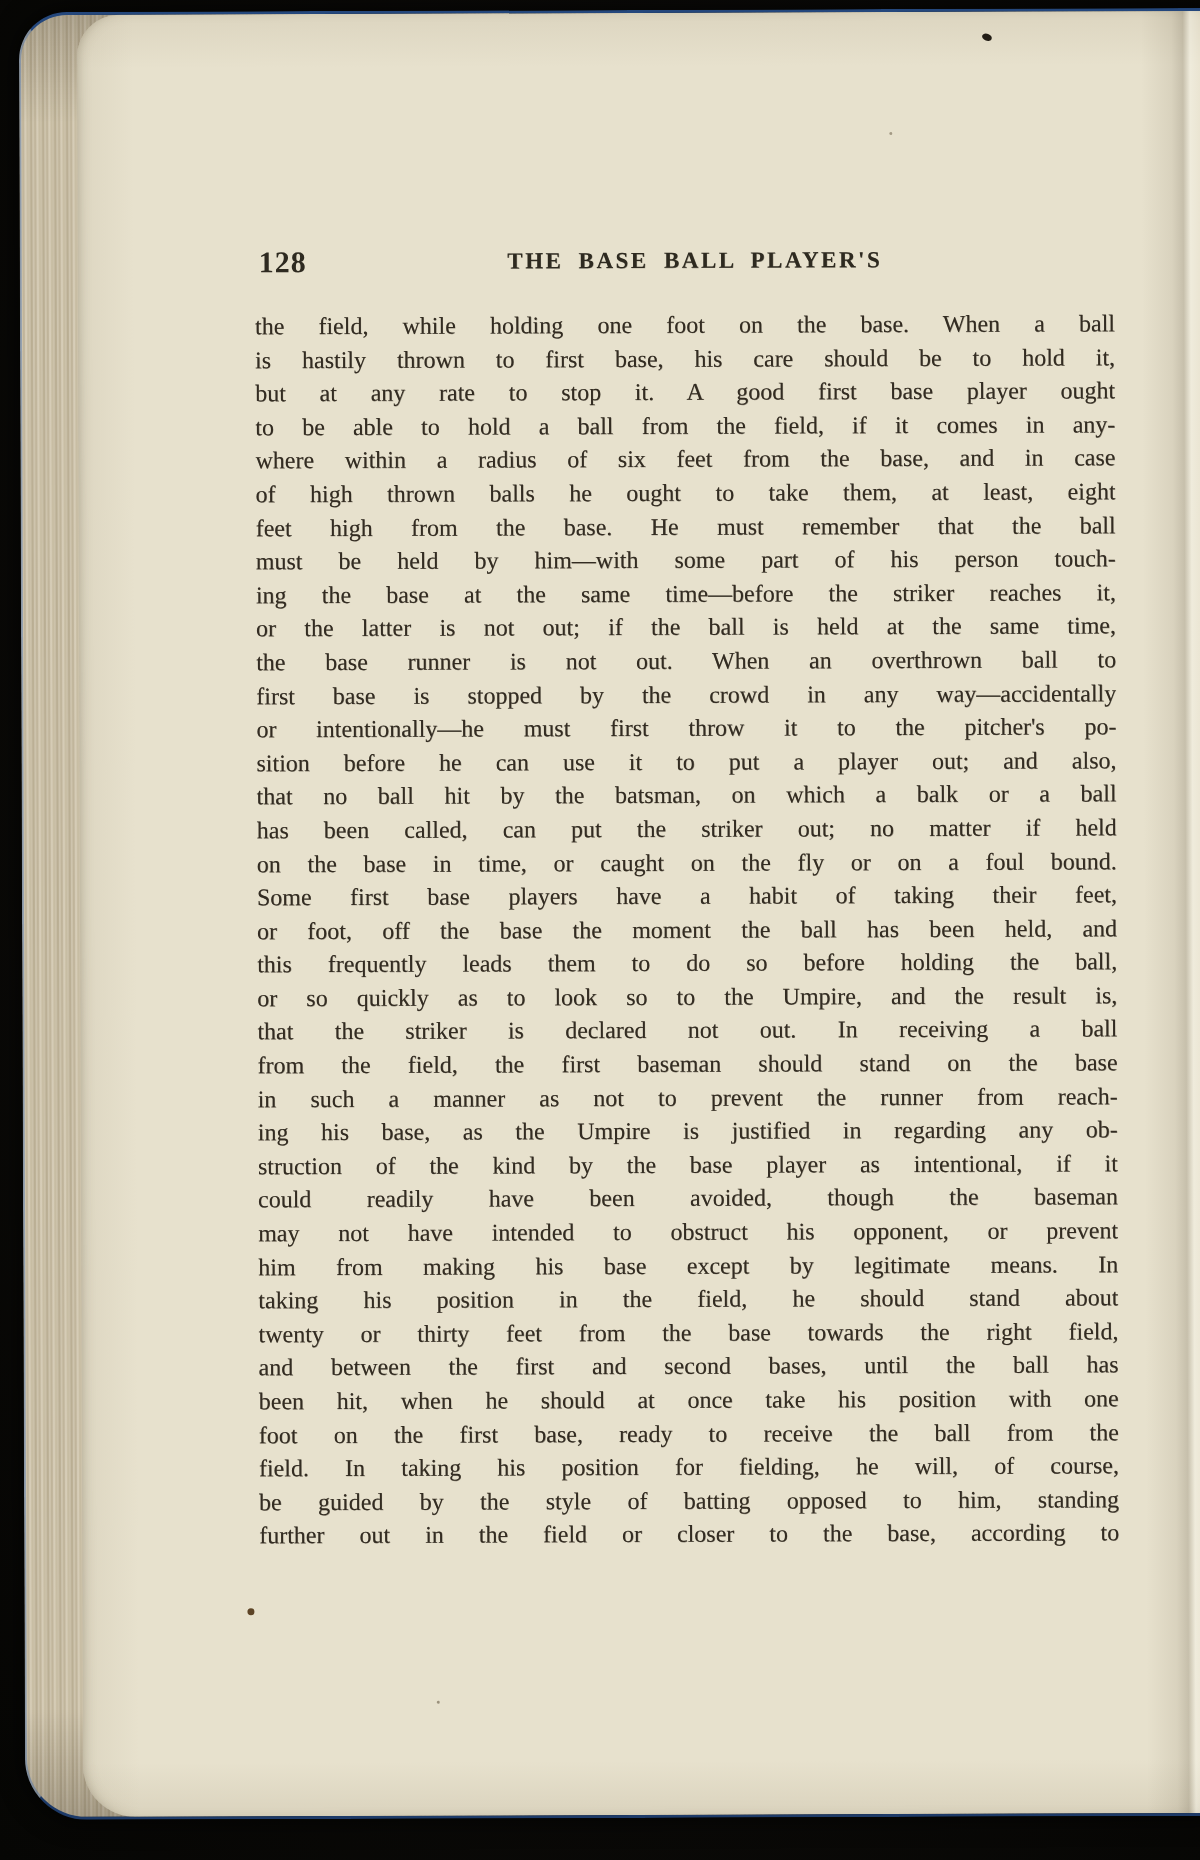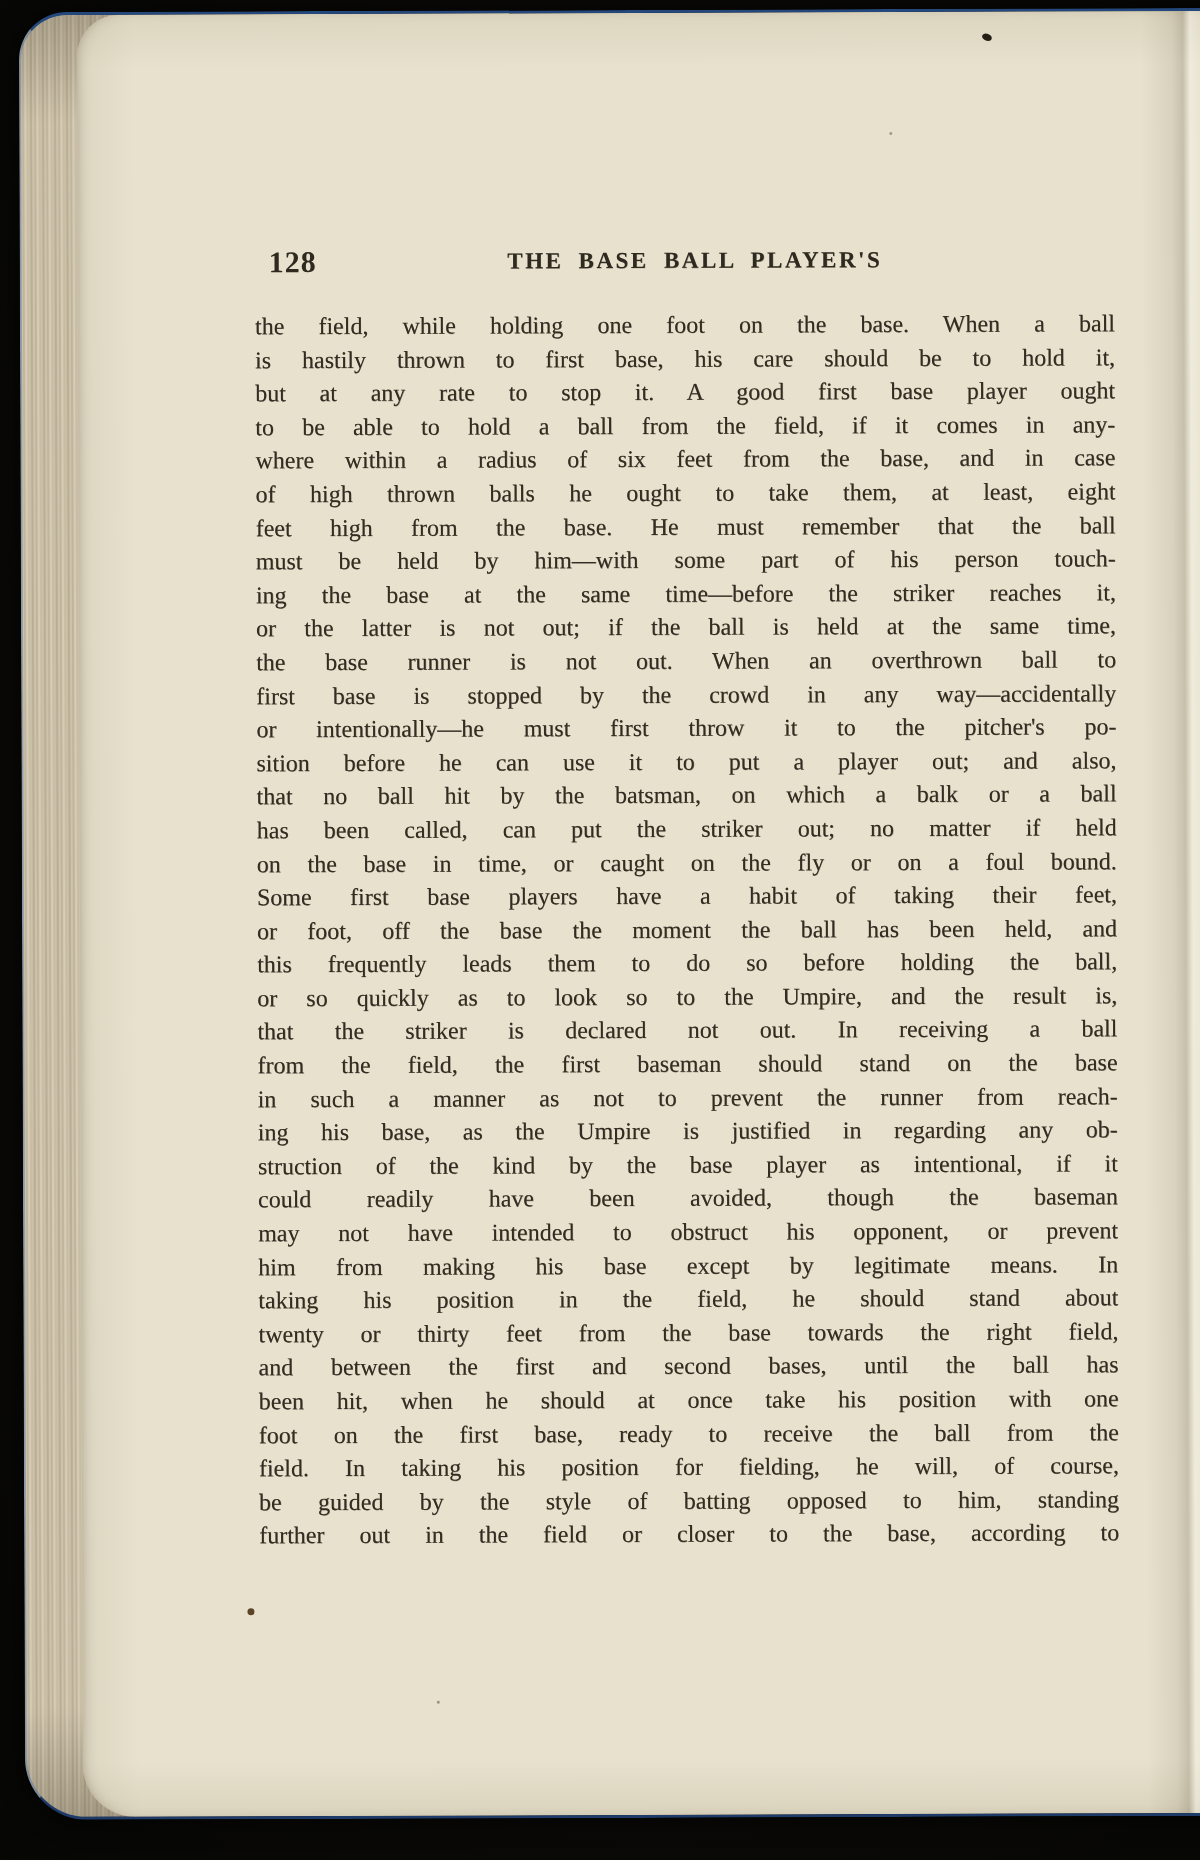--- a/index.html
+++ b/index.html
@@ -74,21 +74,21 @@
   }
   .header-row {
     position: absolute;
     left: 0;
     top: 231px;
     width: 100%;
     height: 36px;
   }
   .page-number {
     position: absolute;
-    left: 14px;
+    left: 4px;
     top: 0;
     font-size: 30px;
     font-weight: 700;
     letter-spacing: 1px;
     color: #2e2a20;
   }
   .running-header {
     position: absolute;
     left: 60px;
     right: 40px;

